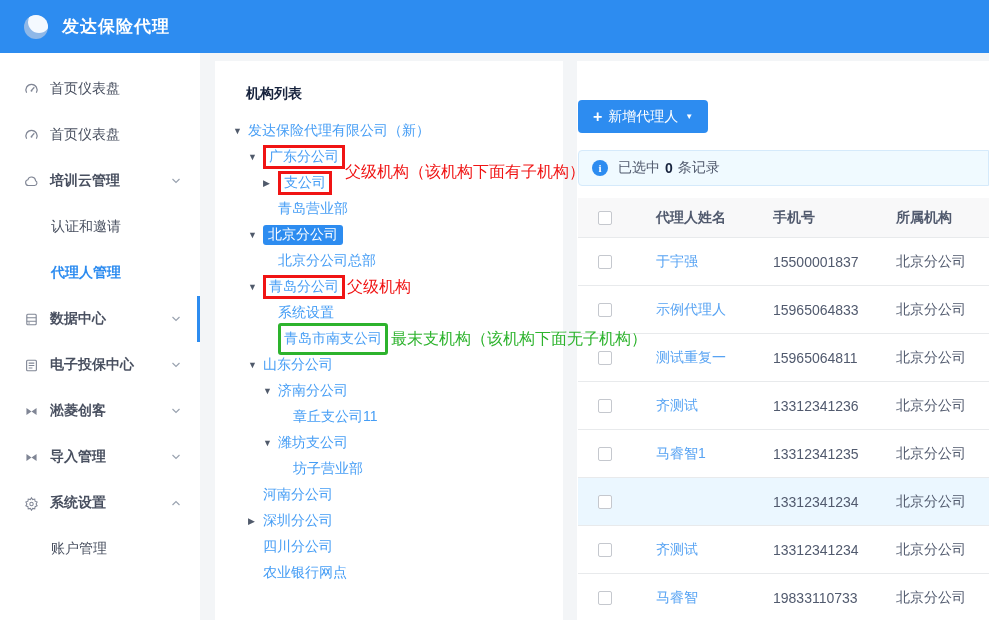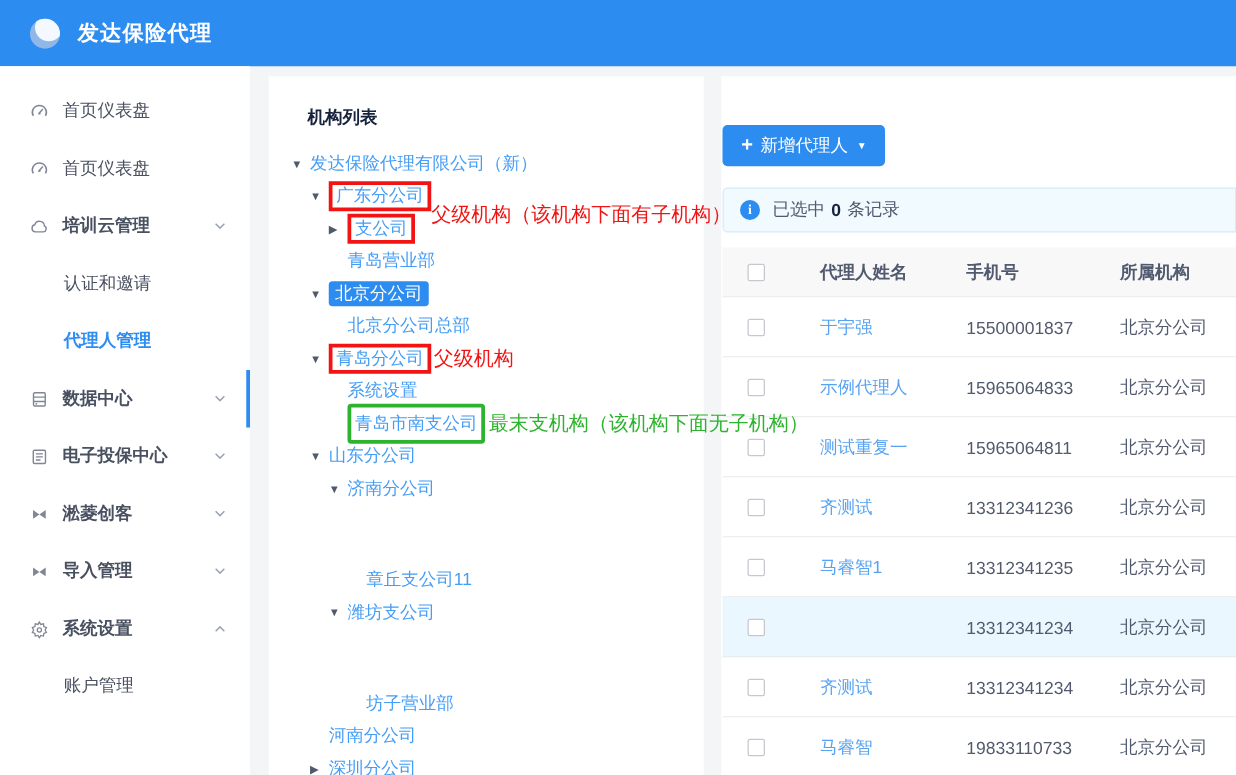--- a/index.html
+++ b/index.html
@@ -28,21 +28,21 @@
   
   .tree-panel { position:absolute; left:215px; top:61px; width:348px; height:559px; background:#fff; overflow:hidden; }
   .tree-title { position:absolute; left:31px; top:24px; font-weight:bold; color:#17233d; font-size:14px; }
   .tree-nodes { position:absolute; left:0; top:57px; right:0; }
   .tnode { height:26px; display:flex; align-items:center; cursor:pointer; }
   .tarrow { width:15px; font-size:9px; color:#505a6b; flex:0 0 auto; text-align:left; }
   .tlabel { color:#459df5; white-space:nowrap; }
   .tlabel.sel { background:#2d8cf0; color:#fff; padding:1px 5px; border-radius:3px; }
   .tlabel.box-red { border:3px solid #f01414; border-radius:0; padding:0 3px; }
   .tlabel.box-green { border:3px solid #2db32d; border-radius:3px; padding:4px 3px; }
-  .lv0 { padding-left:18px; } .lv1 { padding-left:33px; } .lv2 { padding-left:48px; } .lv3 { padding-left:63px;margin-top:47px; }
+  .lv0 { padding-left:18px; } .lv1 { padding-left:33px; } .lv2 { padding-left:48px; } .lv3 { padding-left:63px; }
 
   
   .ann { position:absolute; font-size:16px; white-space:nowrap; z-index:30; font-weight:500; }
   .ann.red { color:#f01414; }
   .ann.green { color:#2db32d; }
 
   
   .main-panel { position:absolute; left:577px; top:61px; width:412px; height:559px; background:#fff; overflow:hidden; }
   .add-btn { position:absolute; left:1px; top:39px; height:33px; background:#2d8cf0; color:#fff; border:none; border-radius:4px; display:flex; align-items:center; padding:0 15px; font-size:14px; cursor:pointer; font-family:inherit; }
   .add-btn .plus { font-size:16px; margin-right:6px; font-weight:bold; }

